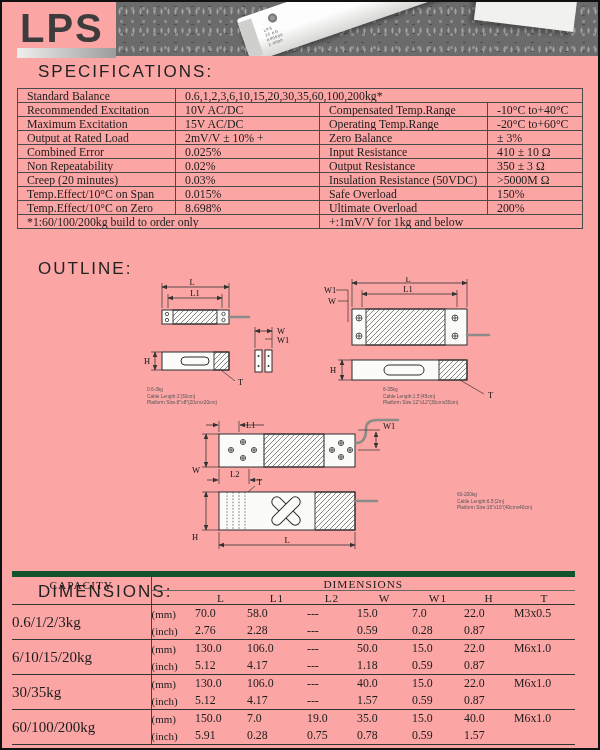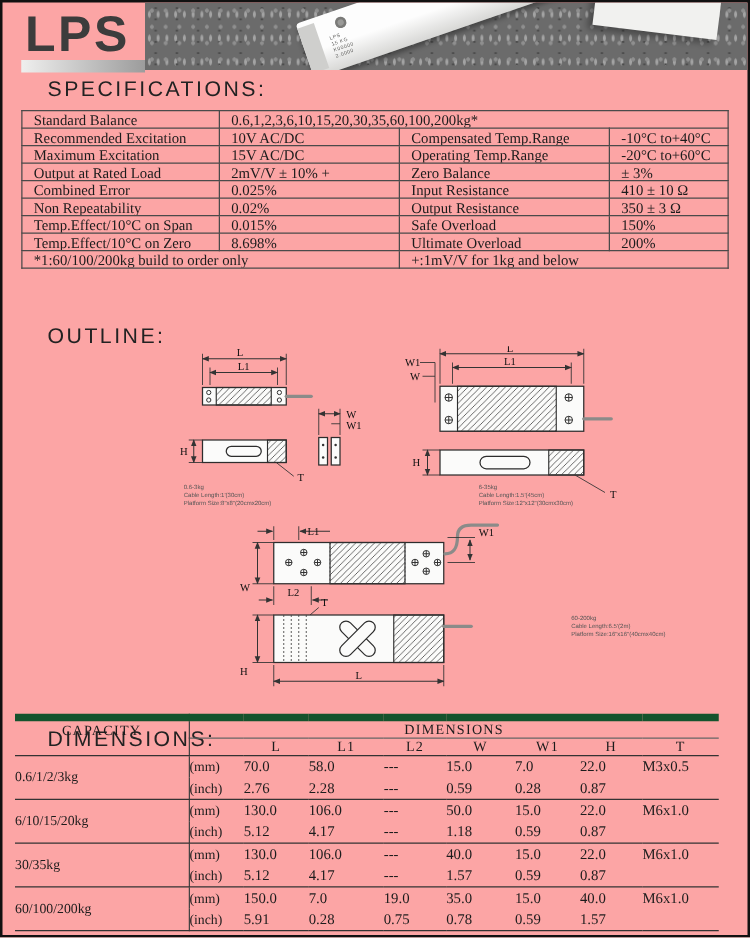--- a/index.html
+++ b/index.html
@@ -48,21 +48,21 @@
   .bolt-c{fill:none;stroke:#333;stroke-width:.8;}
   .dash{stroke:#444;stroke-width:.7;stroke-dasharray:1.6 1.6;}
   
   .dims{position:absolute;top:569px;left:10px;border-collapse:collapse;table-layout:fixed;
         width:563px;font-size:11.8px;border-top:6px solid #14532d;}
   .dims th{font-weight:400;font-size:11.3px;letter-spacing:1px;padding:0;height:13px;}
   .dims td{padding:0;height:17px;}
   .dims .cap-h{border-right:1px solid #444;border-bottom:1.3px solid #333;vertical-align:top;padding-top:2px;}
   .dims .dims-h{border-bottom:.8px solid #666;}
   .dims .sub th{border-bottom:1.3px solid #333;}
-  .dims td.cap{border-right:1px solid #444;border-bottom:1.3px solid #333;font-size:11px;}
+  .dims td.cap{border-right:1px solid #444;border-bottom:1.3px solid #333;font-size:15px;}
   .dims tr.inch td{border-bottom:1.3px solid #333;}
   .dims td.unit{font-size:11px;}
 </style>
 </head>
 <body>
 
 <div class="page">
 
   <div class="brand">LPS</div>
   <div class="brand-band"></div>
@@ -115,20 +115,26 @@
           <td>Combined Error</td>
           <td>0.025%</td>
           <td>Input Resistance</td>
           <td>410 ± 10 Ω</td>
         </tr>
     <tr>
           <td>Non Repeatability</td>
           <td>0.02%</td>
           <td>Output Resistance</td>
           <td>350 ± 3 Ω</td>
+        </tr>
+    <tr>
+          <td>Creep (20 minutes)</td>
+          <td>0.03%</td>
+          <td>Insulation Resistance (50VDC)</td>
+          <td>&gt;5000M Ω</td>
         </tr>
     <tr>
           <td>Temp.Effect/10°C on Span</td>
           <td>0.015%</td>
           <td>Safe Overload</td>
           <td>150%</td>
         </tr>
     <tr>
           <td>Temp.Effect/10°C on Zero</td>
           <td>8.698%</td>

